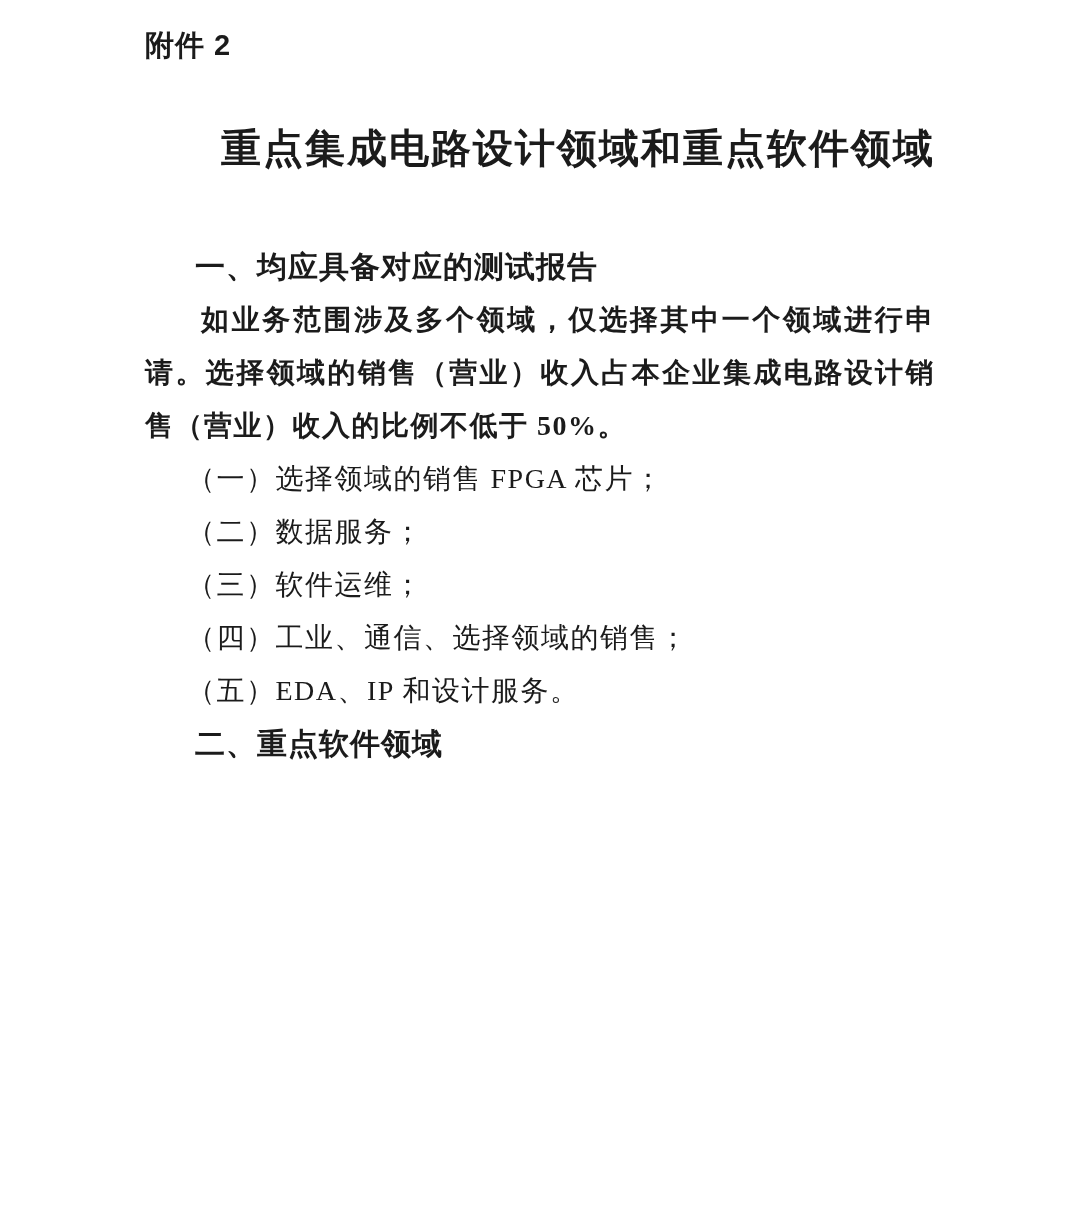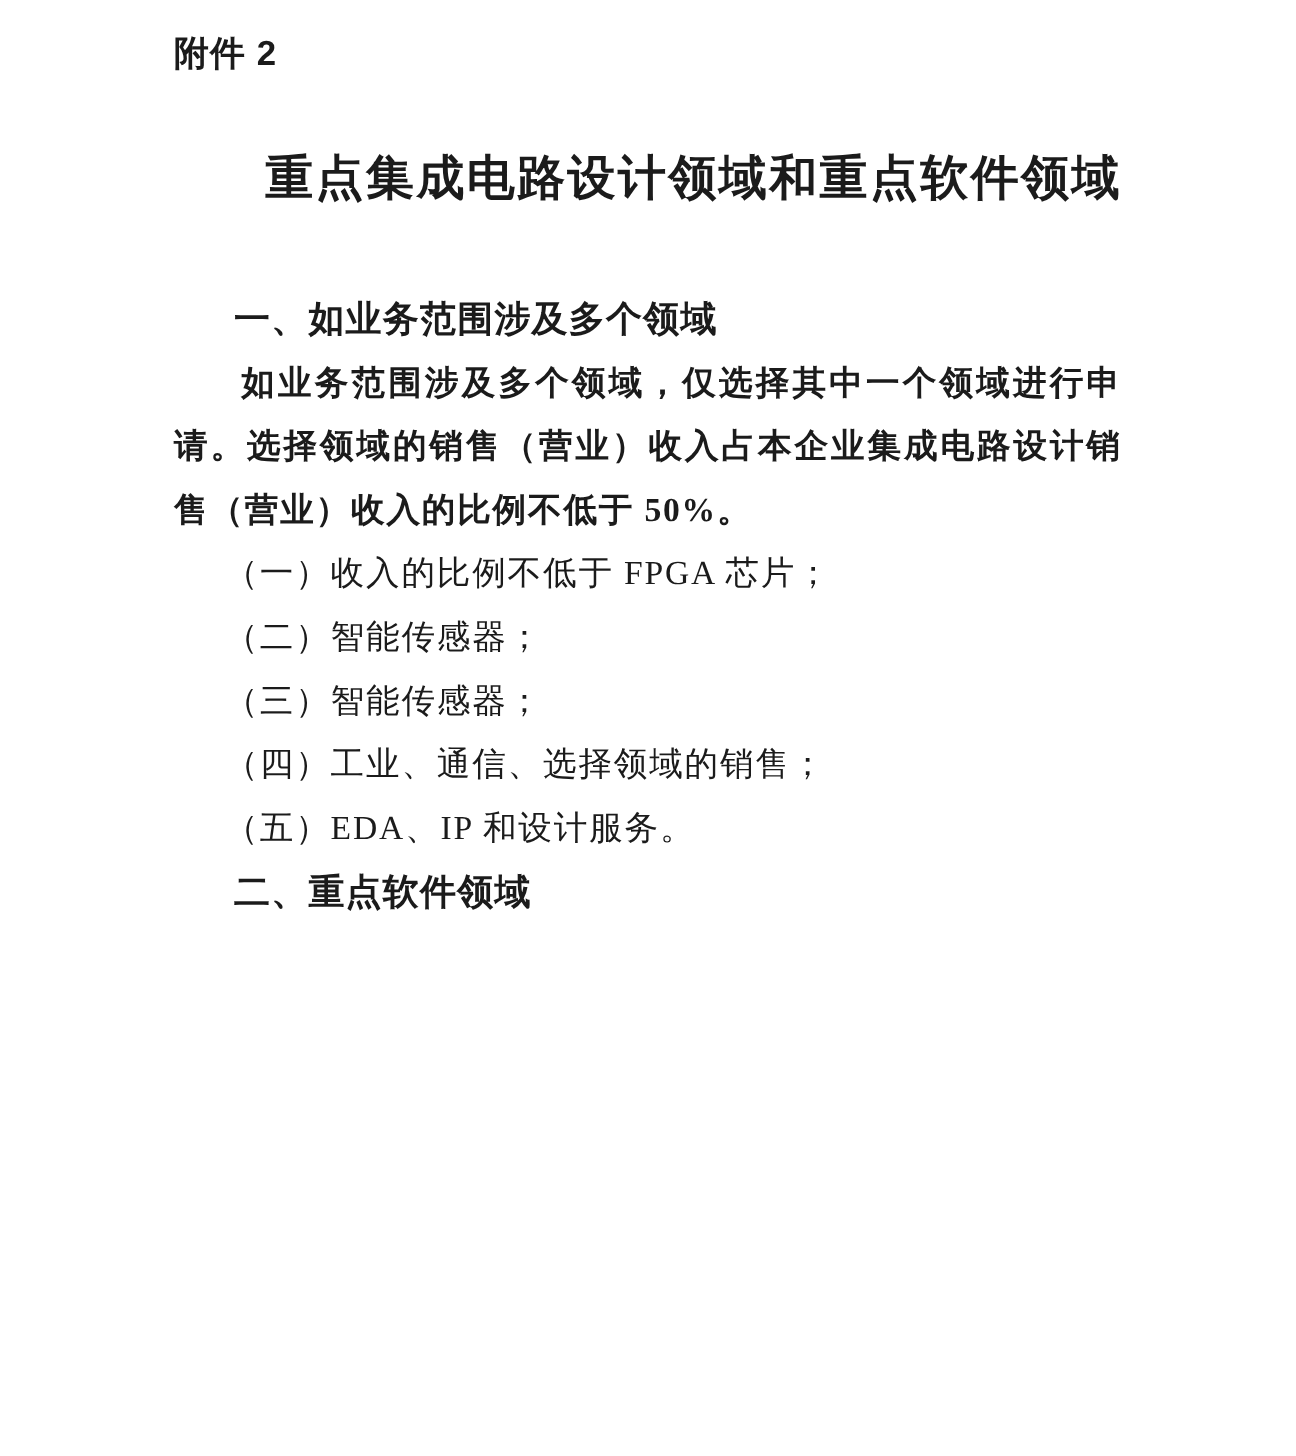--- a/index.html
+++ b/index.html
@@ -72,25 +72,25 @@
 <body>
 
 <div class="page">
   <div class="content">
 
     <div class="attachment">附件 2</div>
 
     <h1 class="title">重点集成电路设计领域和重点软件领域</h1>
 
     <section>
-      <h2 class="section-heading first">一、如业务范围涉及多个领域</h2>
+      <h2 class="section-heading first">一、均应具备对应的测试报告</h2>
       <p class="para">如业务范围涉及多个领域，仅选择其中一个领域进行申请。选择领域的销售（营业）收入占本企业集成电路设计销售（营业）收入的比例不低于 50%。</p>
-      <p class="item">（一）收入的比例不低于 FPGA 芯片；</p>
-      <p class="item">（二）智能传感器；</p>
-      <p class="item">（三）智能传感器；</p>
+      <p class="item">（一）选择领域的销售 FPGA 芯片；</p>
+      <p class="item">（二）数据服务；</p>
+      <p class="item">（三）软件运维；</p>
       <p class="item">（四）工业、通信、选择领域的销售；</p>
       <p class="item">（五）EDA、IP 和设计服务。</p>
     </section>
 
     <section>
       <h2 class="section-heading">二、重点软件领域</h2>
     </section>
 
   </div>
 </div>

